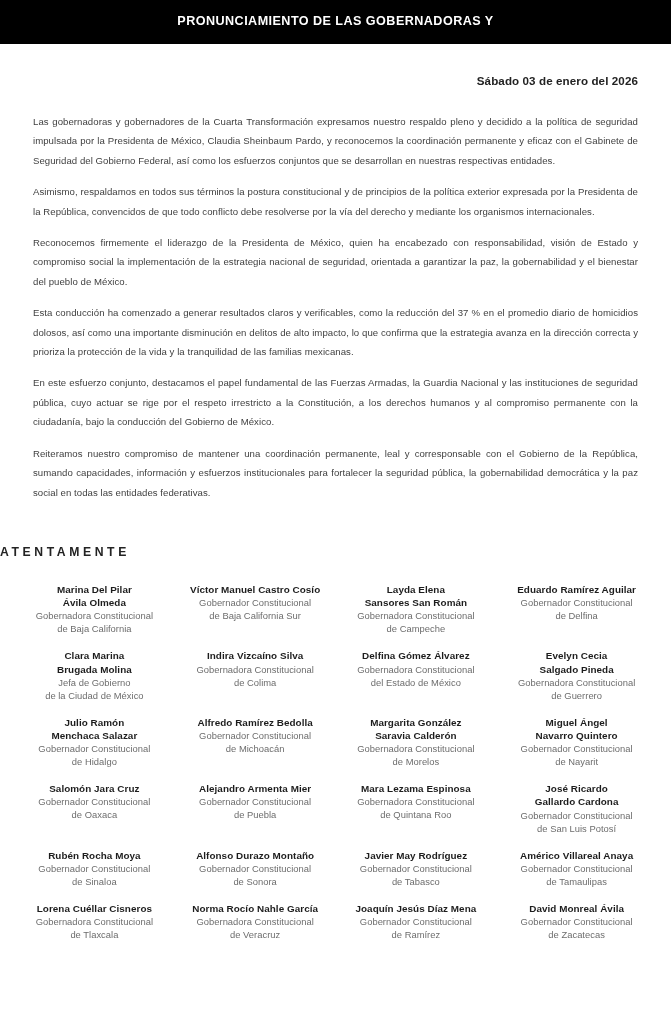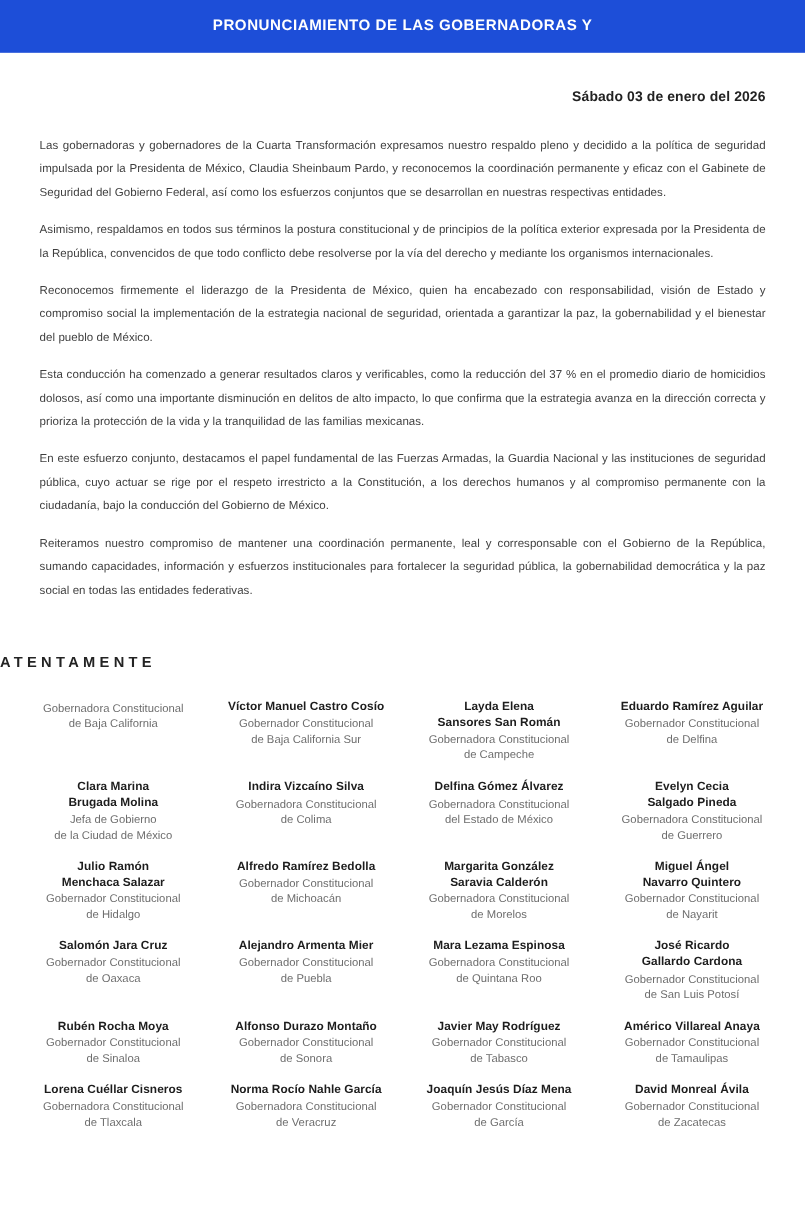--- a/index.html
+++ b/index.html
@@ -12,21 +12,21 @@
     height: 1024px;
     font-family: "Liberation Sans", sans-serif;
     color: #3a3a3a;
     overflow: hidden;
     position: relative;
   }
 
   
   .banner {
     width: 100%;
-    background: #1d4ed8;
+    background: #000000;
     padding: 13px 0 14px 0;
     box-sizing: border-box;
     text-align: center;
   }
   .banner-line {
     color: #ffffff;
     font-weight: bold;
     font-size: 12.6px;
     letter-spacing: 0.45px;
     line-height: 17px;
@@ -120,20 +120,21 @@
   <p class="para">Reconocemos firmemente el liderazgo de la Presidenta de México, quien ha encabezado con responsabilidad, visión de Estado y compromiso social la implementación de la estrategia nacional de seguridad, orientada a garantizar la paz, la gobernabilidad y el bienestar del pueblo de México.</p>
   <p class="para">Esta conducción ha comenzado a generar resultados claros y verificables, como la reducción del 37 % en el promedio diario de homicidios dolosos, así como una importante disminución en delitos de alto impacto, lo que confirma que la estrategia avanza en la dirección correcta y prioriza la protección de la vida y la tranquilidad de las familias mexicanas.</p>
   <p class="para">En este esfuerzo conjunto, destacamos el papel fundamental de las Fuerzas Armadas, la Guardia Nacional y las instituciones de seguridad pública, cuyo actuar se rige por el respeto irrestricto a la Constitución, a los derechos humanos y al compromiso permanente con la ciudadanía, bajo la conducción del Gobierno de México.</p>
   <p class="para">Reiteramos nuestro compromiso de mantener una coordinación permanente, leal y corresponsable con el Gobierno de la República, sumando capacidades, información y esfuerzos institucionales para fortalecer la seguridad pública, la gobernabilidad democrática y la paz social en todas las entidades federativas.</p>
 </div>
 
 <div class="atentamente">ATENTAMENTE</div>
 
 <div class="signers" id="signatory-grid">
     <div class="signer">
+      <div class="signer-name">Marina Del Pilar<br>Ávila Olmeda</div>
       <div class="signer-role">Gobernadora Constitucional</div>
       <div class="signer-place">de Baja California</div>
     </div>
     <div class="signer">
       <div class="signer-name">Víctor Manuel Castro Cosío</div>
       <div class="signer-role">Gobernador Constitucional</div>
       <div class="signer-place">de Baja California Sur</div>
     </div>
     <div class="signer">
       <div class="signer-name">Layda Elena<br>Sansores San Román</div>
@@ -231,20 +232,20 @@
       <div class="signer-place">de Tlaxcala</div>
     </div>
     <div class="signer">
       <div class="signer-name">Norma Rocío Nahle García</div>
       <div class="signer-role">Gobernadora Constitucional</div>
       <div class="signer-place">de Veracruz</div>
     </div>
     <div class="signer">
       <div class="signer-name">Joaquín Jesús Díaz Mena</div>
       <div class="signer-role">Gobernador Constitucional</div>
-      <div class="signer-place">de García</div>
+      <div class="signer-place">de Ramírez</div>
     </div>
     <div class="signer">
       <div class="signer-name">David Monreal Ávila</div>
       <div class="signer-role">Gobernador Constitucional</div>
       <div class="signer-place">de Zacatecas</div>
     </div>
   </div>
 
 </body></html>

